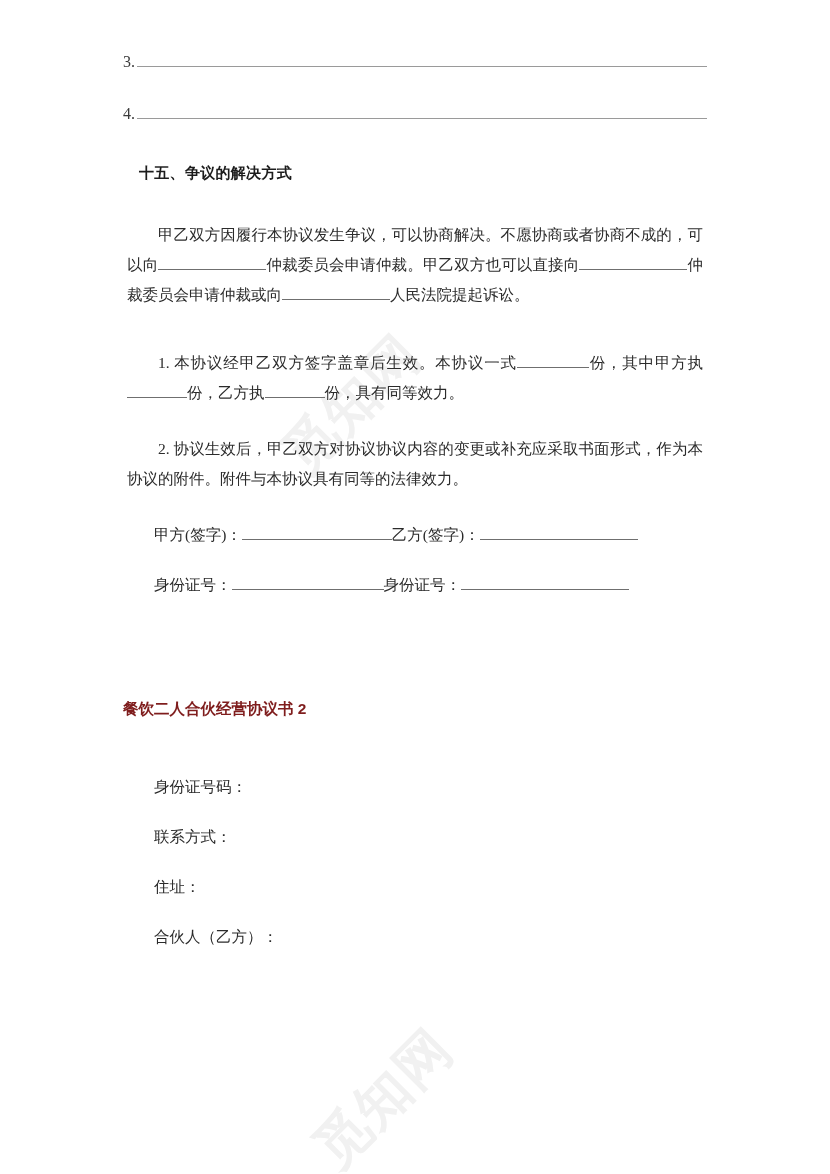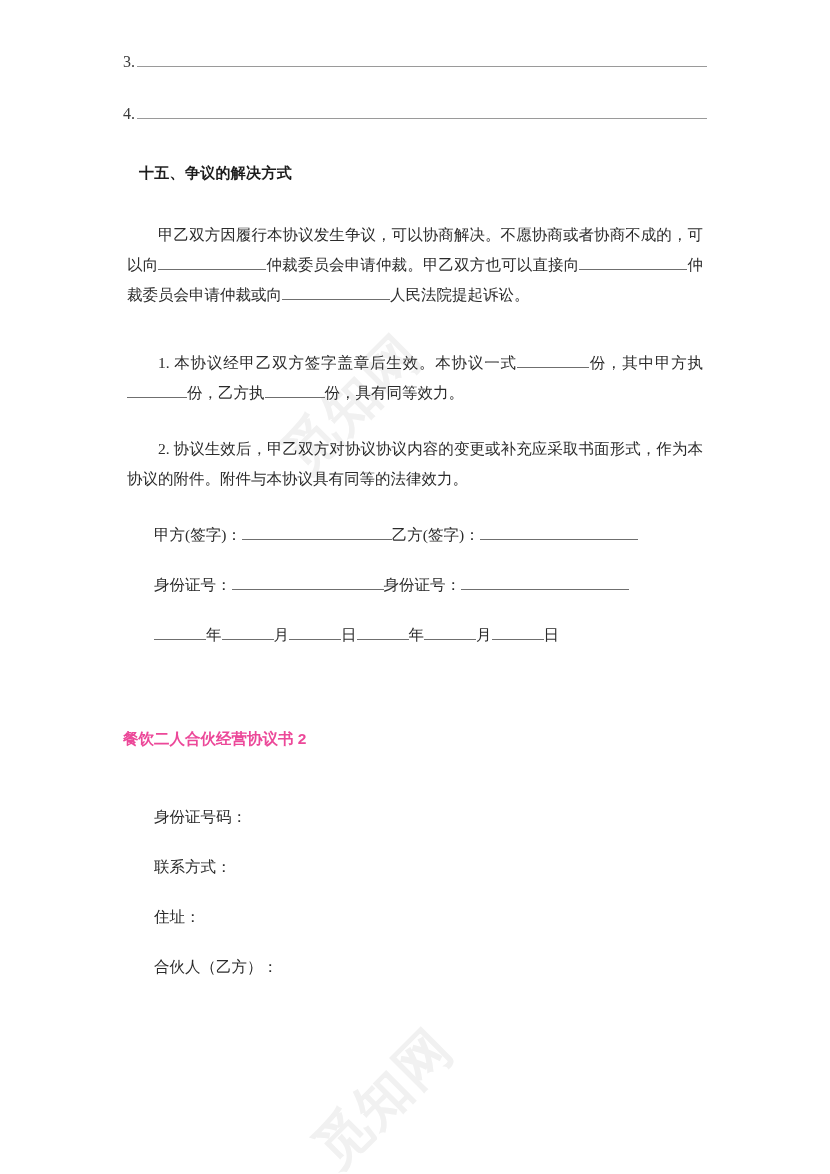--- a/index.html
+++ b/index.html
@@ -126,21 +126,21 @@
     color: #2b2b2b;
   }
 
   h1.doc-title {
     font-family: "Liberation Sans", "DejaVu Sans", sans-serif;
     font-weight: bold;
     font-size: 15.5px;
     margin: 0;
     padding: 0;
     line-height: 30px;
-    color: #ec4899;
+    color: #7f1d1d;
   }
 
   .field-line {
     font-size: 15.5px;
     line-height: 30px;
     text-indent: 2em;
     color: #2b2b2b;
   }
   .spacer-12 { height: 12px; }
   .spacer-18 { height: 18px; }
@@ -197,21 +197,20 @@
     <div class="spacer-22"></div>
 
     <div class="sig-line"><span>甲方(签字)：</span><span class="u u-sig"></span><span>乙方(签字)：</span><span class="u u-sig2"></span></div>
 
     <div class="spacer-20"></div>
 
     <div class="sig-line"><span>身份证号：</span><span class="u u-id"></span><span>身份证号：</span><span class="u u-id2"></span></div>
 
     <div class="spacer-20"></div>
 
-    <div class="date-line"><span class="u u-date"></span><span>年</span><span class="u u-date"></span><span>月</span><span class="u u-date"></span><span>日</span><span class="u u-date"></span><span>年</span><span class="u u-date"></span><span>月</span><span class="u u-date"></span><span>日</span></div>
 
     <div class="spacer-46"></div>
     <div class="spacer-28"></div>
 
     <h1 class="doc-title">餐饮二人合伙经营协议书 2</h1>
 
     <div class="spacer-28"></div>
 
     <div class="spacer-20"></div>
     <div class="field-line">身份证号码：</div>

